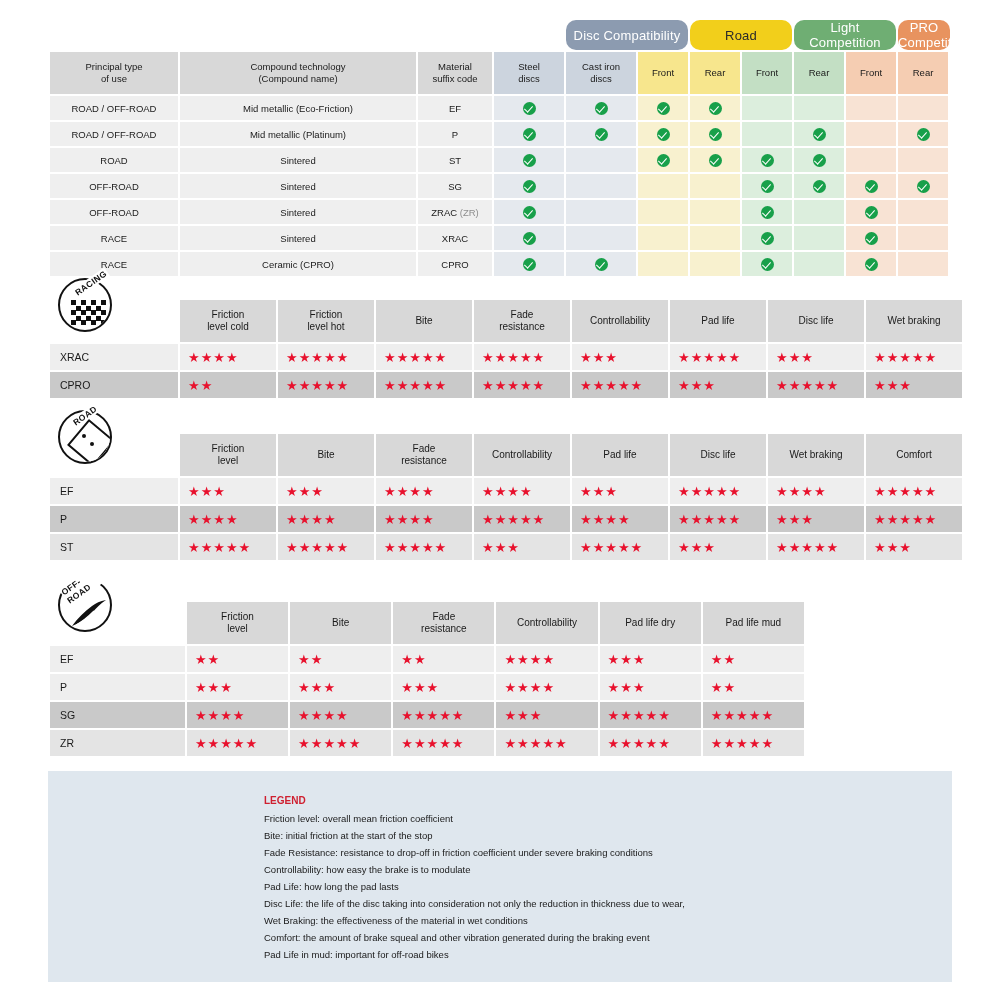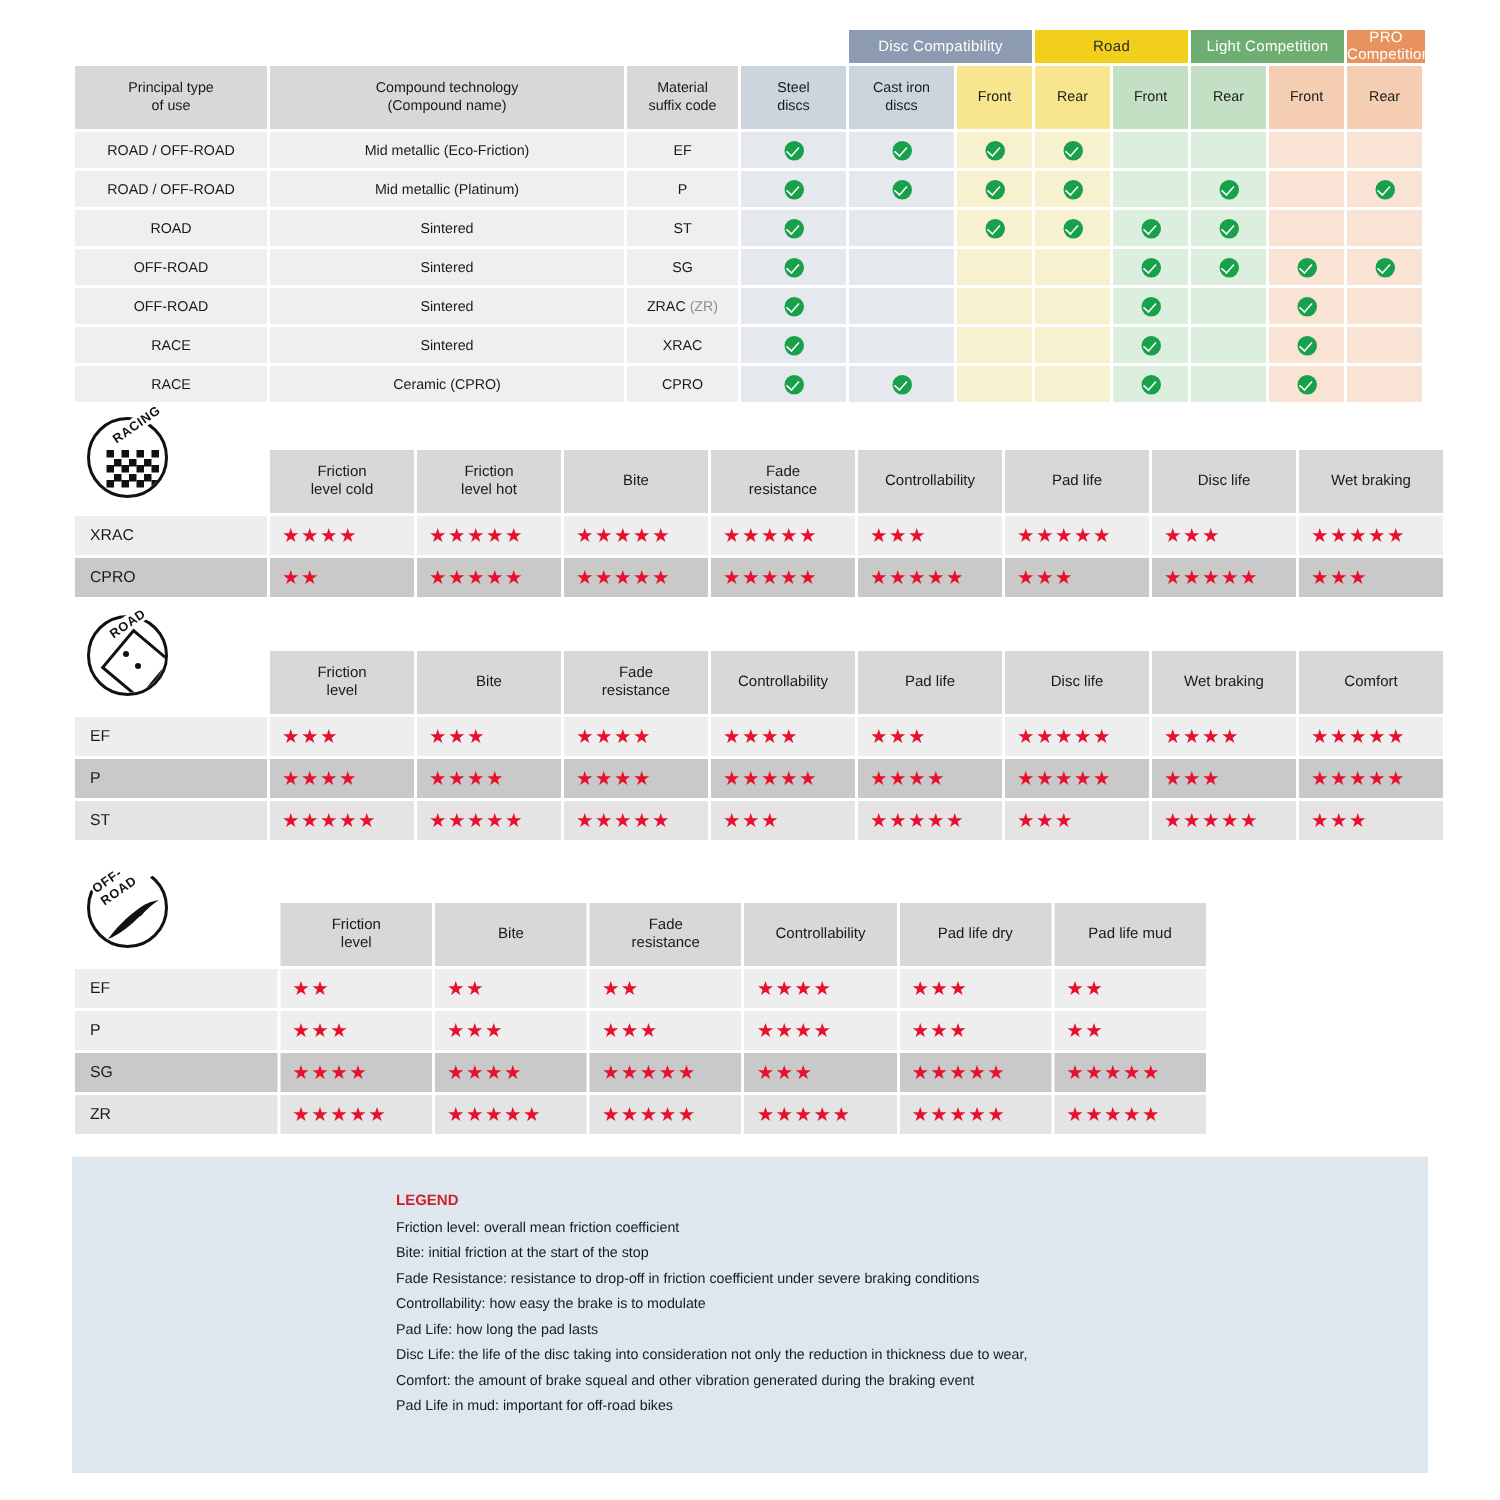--- a/index.html
+++ b/index.html
@@ -21,21 +21,21 @@
   .compat th, .compat td {
     background: #e9e9e9;
     font-size: 9.5px;
     text-align: center;
     vertical-align: middle;
     font-weight: normal;
     padding: 0;
     height: 24px;
     color: #1a1a1a;
   }
-  .compat .grouprow th { height: 19px; font-size: 10px; letter-spacing: .2px; }
+  .compat .grouprow th { height: 19px; font-size: 13px; letter-spacing: .2px; border-radius: 10px; }
   .compat .hdr th { height: 42px; line-height: 12px; font-size: 9.5px; }
   .compat td.lbl { height: 24px; }
   .grp-disc { background: #8c9bb0 !important; color: #ffffff !important; }
   .grp-road { background: #f2cf1b !important; color: #2a2a2a !important; }
   .grp-light { background: #6fae73 !important; color: #ffffff !important; margin-top: 29px; }
   .grp-pro { background: #e8935f !important; color: #ffffff !important; }
   .grp-empty { background: #ffffff !important; }
   .hdr .h-disc { background: #ccd4de !important; margin-top: 41px; }
   .hdr .h-road { background: #f7e68d !important; }
   .hdr .h-light { background: #c3dfc4 !important; }
@@ -472,19 +472,20 @@
   <div class="legend">
     <div class="inner">
       <div class="title">LEGEND</div>
       <div id="legend-items">
           <p><b>Friction level</b>: overall mean friction coefficient</p>
           <p><b>Bite</b>: initial friction at the start of the stop</p>
           <p><b>Fade Resistance</b>: resistance to drop-off in friction coefficient under severe braking conditions</p>
           <p><b>Controllability</b>: how easy the brake is to modulate</p>
           <p><b>Pad Life</b>: how long the pad lasts</p>
           <p><b>Disc Life</b>: the life of the disc taking into consideration not only the reduction in thickness due to wear,</p>
+          <p><b>Wet Braking</b>: the effectiveness of the material in wet conditions</p>
           <p><b>Comfort</b>: the amount of brake squeal and other vibration generated during the braking event</p>
           <p><b>Pad Life in mud</b>: important for off-road bikes</p>
         </div>
     </div>
   </div>
 
 </div>
 
 </body></html>

